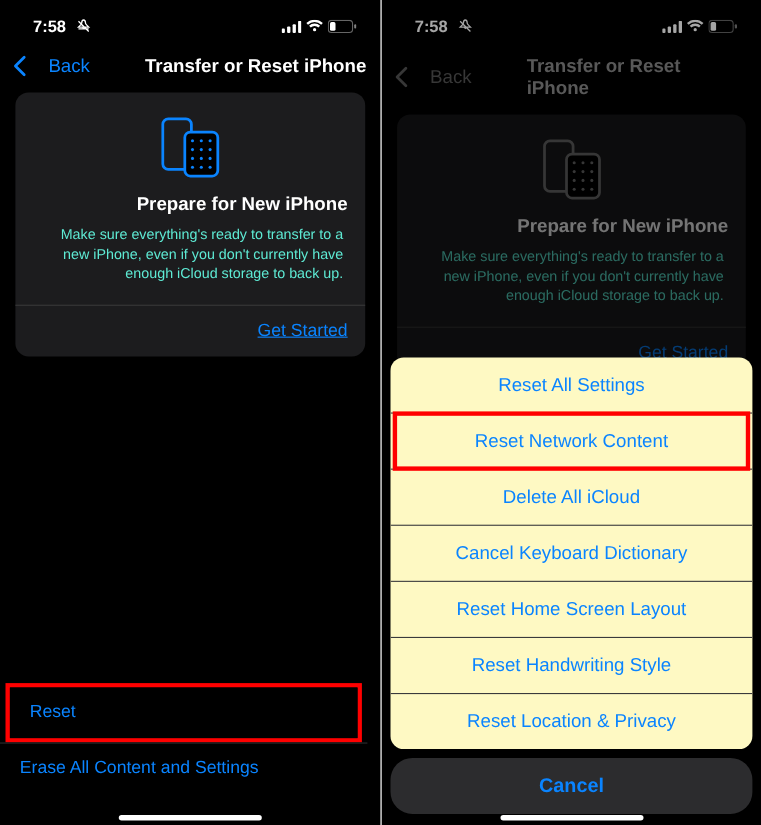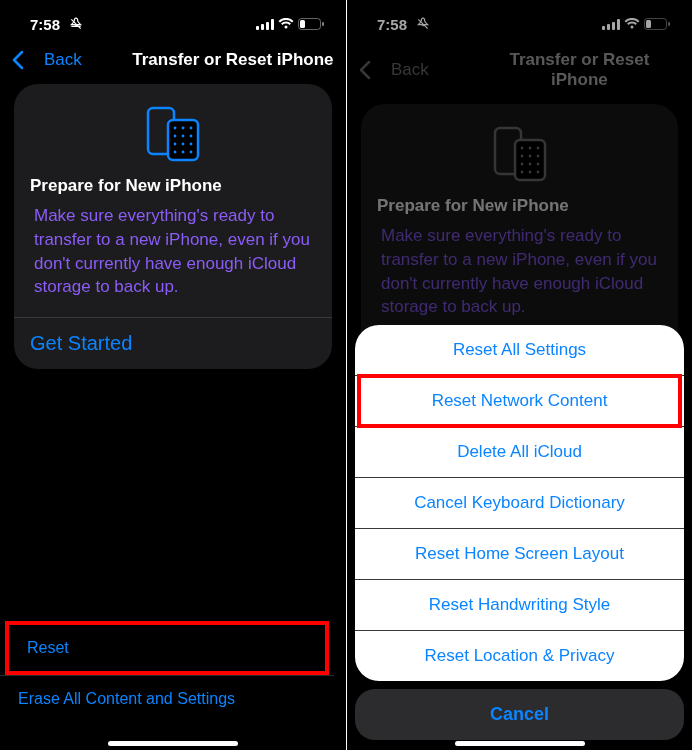--- a/index.html
+++ b/index.html
@@ -7,44 +7,44 @@
   .screen { width: 346px; height: 750px; background: #000; position: relative; overflow: hidden; }
   .screen + .screen { border-left: 1px solid #fff; }
 
   .status-bar { display: flex; justify-content: space-between; align-items: center; padding: 10px 22px 6px 30px; height: 44px; color: #fff; }
   .status-time { font-size: 15px; font-weight: 600; display: flex; align-items: center; gap: 9px; }
   .status-icons { display: flex; align-items: center; gap: 4px; }
 
   .nav-bar { display: flex; align-items: center; padding: 6px 12px 14px; gap: 20px; }
   .back-chevron { color: #0a84ff; font-size: 22px; font-weight: 400; }
   .back-label { color: #0a84ff; font-size: 17px; margin-right: 12px; }
-  .nav-title { color: #fff; font-size: 17px; font-weight: 600; flex: 1; text-align: center; margin-left: 18px; }
+  .nav-title { color: #fff; font-size: 17px; font-weight: 600; flex: 1; text-align: left; margin-left: 18px; }
   .screen.dimmed .nav-bar .back-chevron,
   .screen.dimmed .nav-bar .back-label { color: #555; }
   .screen.dimmed .nav-bar .nav-title { color: #888; }
 
-  .card { margin: 0 14px; background: #1c1c1e; border-radius: 24px; padding: 22px 16px 0; text-align: left; }
+  .card { margin: 0 14px; background: #1c1c1e; border-radius: 12px; padding: 22px 16px 0; text-align: right; }
   .screen.dimmed .card { opacity: 0.7; }
   .card-icon { margin: 0 auto 14px; display: flex; justify-content: center; }
   .card-title { color: #fff; font-size: 17px; font-weight: 600; margin-bottom: 8px; }
-  .card-body { color: #8b5cf6; font-size: 17px; line-height: 1.4; margin-bottom: 18px; padding: 0 4px; }
+  .card-body { color: #5eead4; font-size: 13px; line-height: 1.4; margin-bottom: 18px; padding: 0 4px; }
   .card-divider { height: 1px; background: #38383a; margin: 0 -16px; }
-  .card-action { color: #0a84ff; font-size: 20px; padding: 14px 0; }
+  .card-action { color: #0a84ff; font-size: 16px; padding: 14px 0; text-decoration: underline; }
 
   .bottom-list { position: absolute; left: 0; right: 12px; bottom: 10px; }
   .list-item { color: #0a84ff; font-size: 16px; padding: 14px 18px; border-top: 1px solid #2c2c2e; background: #000; text-align: left; }
   .highlight-box { border: 4px solid #ff0000; margin: 0 5px 0 5px; }
   .highlight-box .list-item { border-top: none; }
 
   .home-indicator { position: absolute; bottom: 4px; left: 50%; transform: translateX(-50%); width: 130px; height: 5px; border-radius: 3px; background: #fff; }
 
   
   .sheet-backdrop { position: absolute; inset: 0; background: rgba(0,0,0,0.35); }
   .action-sheet { position: absolute; left: 8px; right: 8px; bottom: 10px; }
-  .sheet-group { background: #ffffff; border-radius: 24px; overflow: hidden; margin-bottom: 8px; }
+  .sheet-group { background: #fef9c3; border-radius: 12px; overflow: hidden; margin-bottom: 8px; }
   .sheet-item { color: #0a84ff; font-size: 17px; text-align: center; padding: 15px 8px; border-top: 1px solid #3a3a3c; }
   .sheet-item:first-child { border-top: none; }
   .sheet-item.highlighted { position: relative; }
   .sheet-item.highlighted::after { content: ""; position: absolute; inset: -2px 2px; border: 4px solid #ff0000; pointer-events: none; }
   .sheet-cancel { background: #2c2c2e; border-radius: 20px; color: #0a84ff; font-size: 18px; font-weight: 600; text-align: center; padding: 15px; }
 
   svg { display: block; }
 </style>
 </head>
 <body>

